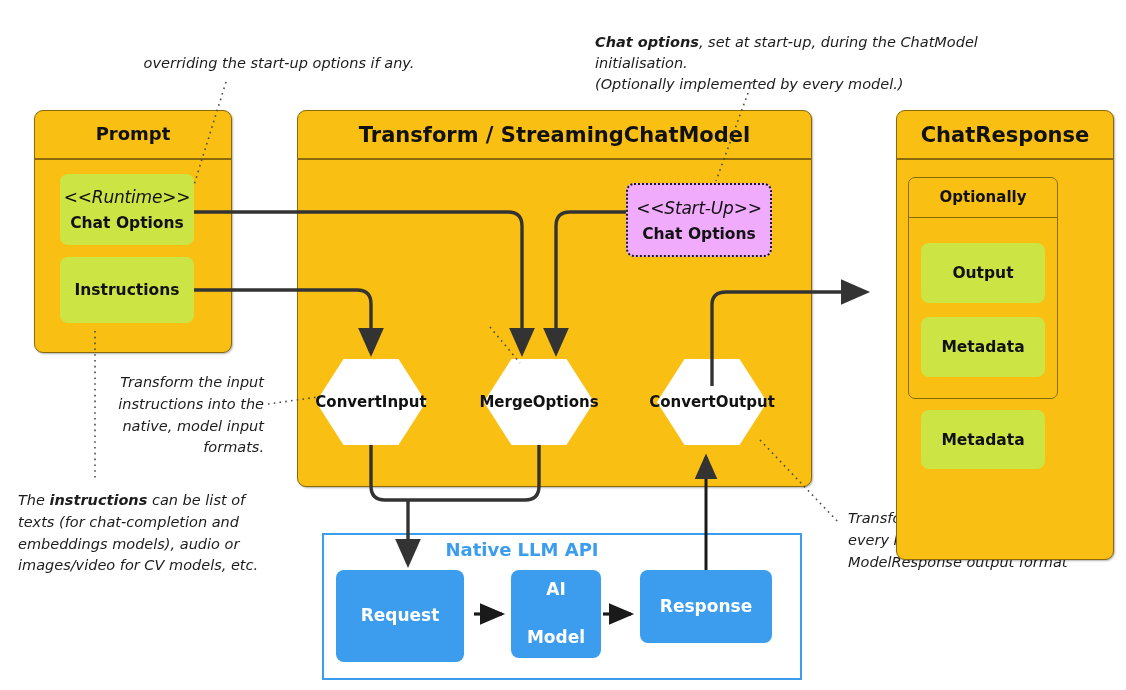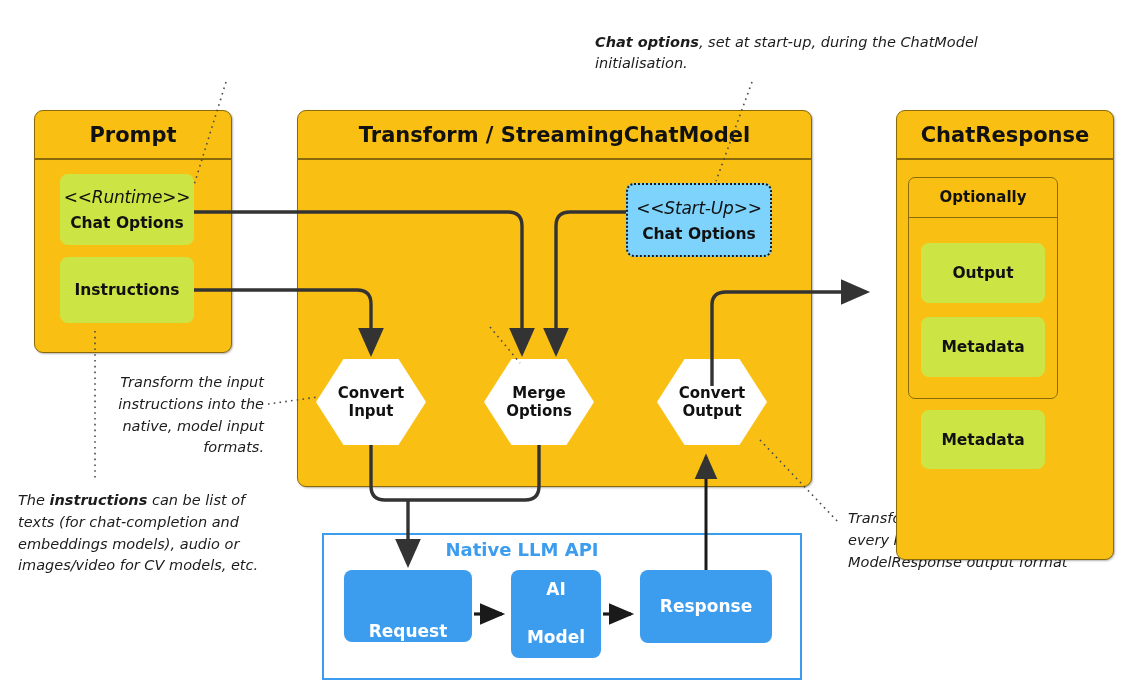--- a/index.html
+++ b/index.html
@@ -23,32 +23,32 @@
   .hr{position:absolute;left:0;right:0;height:1.5px;background:#8a6a08;}
 
   
   .green{position:absolute;background:#CCE545;border-radius:8px;
          display:flex;flex-direction:column;align-items:center;
          justify-content:center;box-sizing:border-box;
          font-weight:bold;color:#111;text-align:center;}
   .green .stereo{font-style:italic;font-weight:normal;font-size:17px;
                  letter-spacing:-.2px;margin-bottom:7px;}
   .green .lbl{font-size:15.5px;font-weight:bold;}
-  .green.dotted{border:2.5px dotted #1a1a1a;background:#7dd3fc;}
+  .green.dotted{border:2.5px dotted #1a1a1a;background:#f0abfc;}
 
   
   .subpanel{position:absolute;border:1.3px solid #8a6a08;border-radius:7px;
             box-sizing:border-box;}
 
   
   .hexwrap{position:absolute;}
   .hex{position:absolute;inset:0;background:#ffffff;
        clip-path:polygon(25% 0%,75% 0%,100% 50%,75% 100%,25% 100%,0% 50%);
        filter:drop-shadow(1px 1px 1.5px rgba(0,0,0,.35));}
-  .hexlabel{position:absolute;inset:0;display:flex;flex-direction:column;
+  .hexlabel{position:absolute;inset:0;display:flex;flex-direction:row;
             align-items:center;justify-content:center;font-weight:bold;
             font-size:15px;line-height:1.2;color:#111;text-align:center;}
 
   
   .apibox{position:absolute;border:2px solid #3C9CEE;background:transparent;
           box-sizing:border-box;}
   .apititle{position:absolute;left:0;right:0;text-align:center;
             color:#3C9CEE;font-weight:bold;font-size:18px;}
   .bluebox{position:absolute;background:#3C9CEE;border-radius:8px;
            display:flex;align-items:center;justify-content:center;
@@ -61,38 +61,40 @@
   #leaders{position:absolute;left:0;top:0;width:1126px;height:690px;
            pointer-events:none;}
 </style>
 </head>
 <body>
 
 <div id="stage">
 
   <div class="note ctr" style="left:96px;top:32px;width:366px;">
     <br>
+    <span>overriding the start-up options if any.</span>
   </div>
 
   <div class="note" style="left:551px;top:32px;width:430px;margin-left:44px;">
     <span><b>Chat options</b><span>, set at start-up, during  the ChatModel initialisation.</span></span><br>
+    <span>(Optionally implemented by every model.)</span>
   </div>
 
   <div class="note" style="left:386px;top:243px;width:132px;line-height:1.5;">The non-empty, runtime options override the start-up options.</div>
 
   <div class="note" style="left:18px;top:490px;width:262px;line-height:1.5;">
     <span>The </span><b>instructions</b><span> can be list of texts (for chat-completion and embeddings models), audio or images/video for CV models, etc.</span>
   </div>
 
   <div class="note rt" style="left:104px;top:372px;width:160px;line-height:1.5;">Transform the input instructions into the native, model input formats.</div>
 
   <div class="note" style="left:848px;top:508px;width:256px;line-height:1.5;">Transform the model native output every ModelRequest, ModelResponse output format</div>
 
   <div class="box yellow" style="left:34px;top:110px;width:198px;height:243px;">
-    <div class="box-title" style="top:12px;font-size:21px;">Prompt</div>
+    <div class="box-title" style="top:12px;font-size:18px;">Prompt</div>
     <div class="hr" style="top:47px;"></div>
   </div>
 
   <div class="green" style="left:60px;top:174px;width:134px;height:71px;">
     <div class="stereo">&lt;&lt;Runtime&gt;&gt;</div>
     <div class="lbl">Chat Options</div>
   </div>
 
   <div class="green" style="left:60px;top:257px;width:134px;height:66px;">
     <div class="lbl">Instructions</div>
@@ -151,21 +153,21 @@
   </div>
 
   <div class="green" style="left:921px;top:410px;width:124px;height:59px;">
     <div class="lbl">Metadata</div>
   </div>
 
   <div class="apibox" style="left:322px;top:533px;width:480px;height:147px;">
   </div>
   <div class="apititle" style="left:322px;top:539px;width:400px;">Native LLM API</div>
 
-  <div class="bluebox" style="left:344px;top:570px;width:128px;height:72px;align-items:flex-end;">
+  <div class="bluebox" style="left:336px;top:570px;width:128px;height:92px;">
     <span>Request</span>
   </div>
 
   <div class="bluebox" style="left:511px;top:570px;width:90px;height:88px;flex-direction:column;gap:28px;">
     <span>AI</span>
     <span>Model</span>
   </div>
 
   <div class="bluebox" style="left:640px;top:570px;width:132px;height:73px;">
     <span>Response</span>

